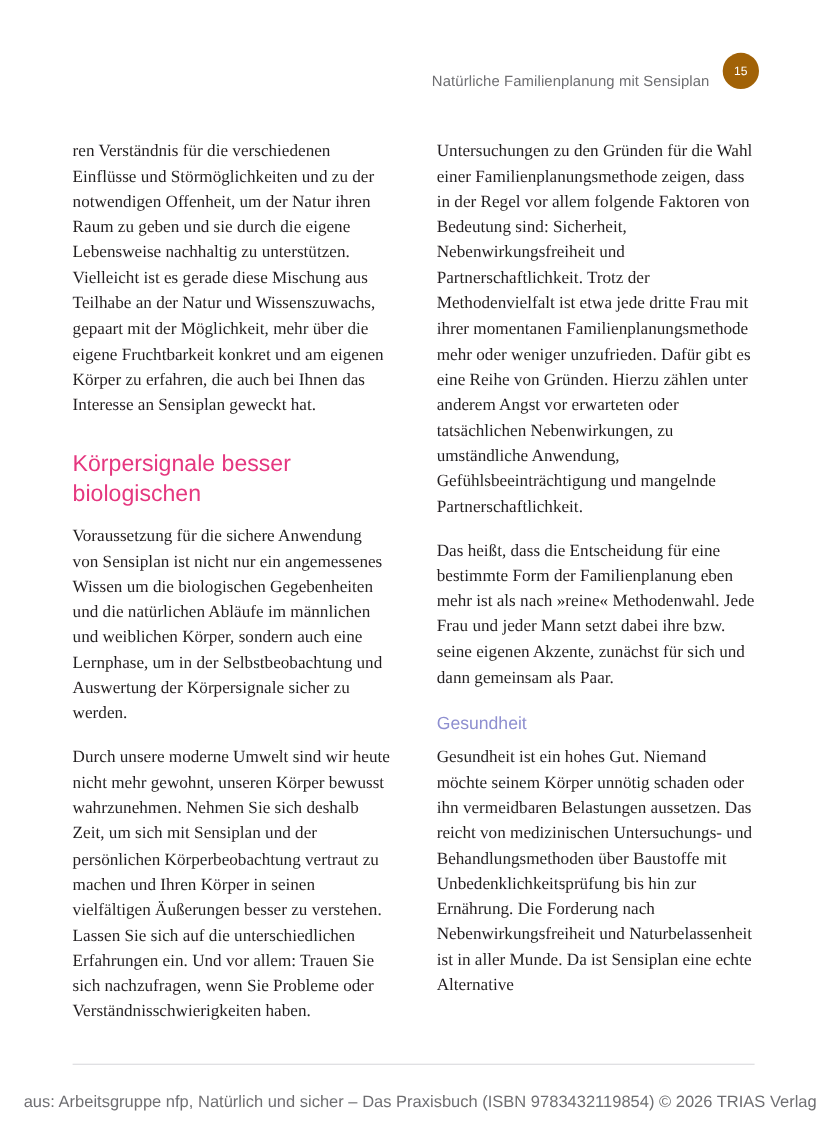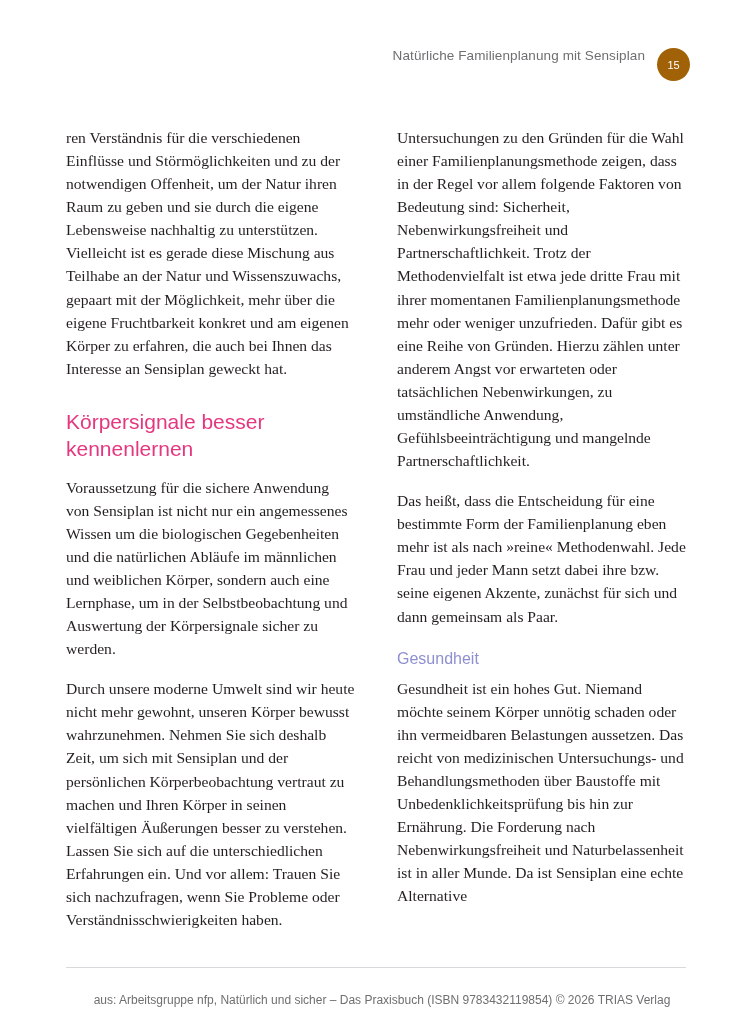--- a/index.html
+++ b/index.html
@@ -19,21 +19,21 @@
     position: absolute;
     inset: 0;
   }
 
   
   .header {
     position: absolute;
     top: 48px;
     right: 62px;
     display: flex;
-    align-items: flex-start;
+    align-items: flex-end;
     gap: 12px;
   }
   .header-title {
     font-family: "Liberation Sans", sans-serif;
     font-size: 13.5px;
     color: #6f6f72;
     letter-spacing: 0.1px;
     white-space: nowrap;
   }
   .page-badge {
@@ -107,39 +107,39 @@
     height: 1px;
     background: #d9d9dd;
   }
   .footer {
     position: absolute;
     left: 12px;
     right: 0;
     top: 993px;
     text-align: center;
     font-family: "Liberation Sans", sans-serif;
-    font-size: 12px;
+    font-size: 15px;
     color: #6f6f72;
   }
 </style>
 </head>
 <body>
 
 <div class="page">
 
   <div class="header">
     <div class="header-title">Natürliche Familienplanung mit Sensiplan</div>
     <div class="page-badge">15</div>
   </div>
 
   <div class="columns">
 
     <div class="col">
       <p class="body">ren Verständnis für die verschiedenen Einflüsse und Störmöglichkeiten und zu der notwendigen Offenheit, um der Natur ihren Raum zu geben und sie durch die eigene Lebensweise nachhaltig zu unterstützen. Vielleicht ist es gerade diese Mischung aus Teilhabe an der Natur und Wissenszuwachs, gepaart mit der Möglichkeit, mehr über die eigene Fruchtbarkeit konkret und am eigenen Körper zu erfahren, die auch bei Ihnen das Interesse an Sensiplan geweckt hat.</p>
-      <h2 class="section-head spaced">Körpersignale besser kennenlernen</h2>
+      <h2 class="section-head spaced">Körpersignale besser biologischen</h2>
       <p class="body">Voraussetzung für die sichere Anwendung von Sensiplan ist nicht nur ein angemessenes Wissen um die biologischen Gegebenheiten und die natürlichen Abläufe im männlichen und weiblichen Körper, sondern auch eine Lernphase, um in der Selbstbeobachtung und Auswertung der Körpersignale sicher zu werden.</p>
       <p class="body">Durch unsere moderne Umwelt sind wir heute nicht mehr gewohnt, unseren Körper bewusst wahrzunehmen. Nehmen Sie sich deshalb Zeit, um sich mit Sensiplan und der persönlichen Körperbeobachtung vertraut zu machen und Ihren Körper in seinen vielfältigen Äußerungen besser zu verstehen. Lassen Sie sich auf die unterschiedlichen Erfahrungen ein. Und vor allem: Trauen Sie sich nachzufragen, wenn Sie Probleme oder Verständnisschwierigkeiten haben.</p>
     </div>
 
     <div class="col">
       <p class="body">Untersuchungen zu den Gründen für die Wahl einer Familienplanungsmethode zeigen, dass in der Regel vor allem folgende Faktoren von Bedeutung sind: Sicherheit, Nebenwirkungsfreiheit und Partnerschaftlichkeit. Trotz der Methodenvielfalt ist etwa jede dritte Frau mit ihrer momentanen Familienplanungsmethode mehr oder weniger unzufrieden. Dafür gibt es eine Reihe von Gründen. Hierzu zählen unter anderem Angst vor erwarteten oder tatsächlichen Nebenwirkungen, zu umständliche Anwendung, Gefühlsbeeinträchtigung und mangelnde Partnerschaftlichkeit.</p>
       <p class="body">Das heißt, dass die Entscheidung für eine bestimmte Form der Familienplanung eben mehr ist als nach »reine« Methodenwahl. Jede Frau und jeder Mann setzt dabei ihre bzw. seine eigenen Akzente, zunächst für sich und dann gemeinsam als Paar.</p>
       <h3 class="sub-head">Gesundheit</h3>
       <p class="body tight">Gesundheit ist ein hohes Gut. Niemand möchte seinem Körper unnötig schaden oder ihn vermeidbaren Belastungen aussetzen. Das reicht von medizinischen Untersuchungs- und Behandlungsmethoden über Baustoffe mit Unbedenklichkeitsprüfung bis hin zur Ernährung. Die Forderung nach Nebenwirkungsfreiheit und Naturbelassenheit ist in aller Munde. Da ist Sensiplan eine echte Alternative</p>
     </div>

